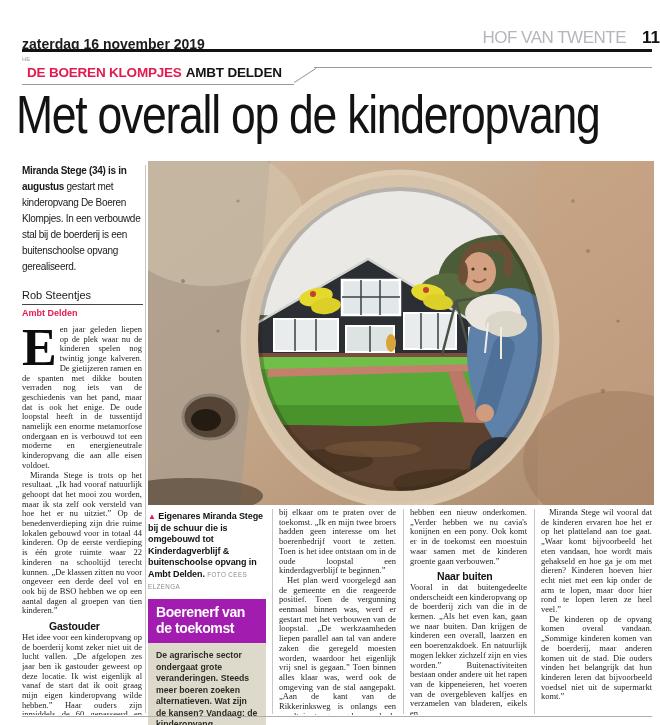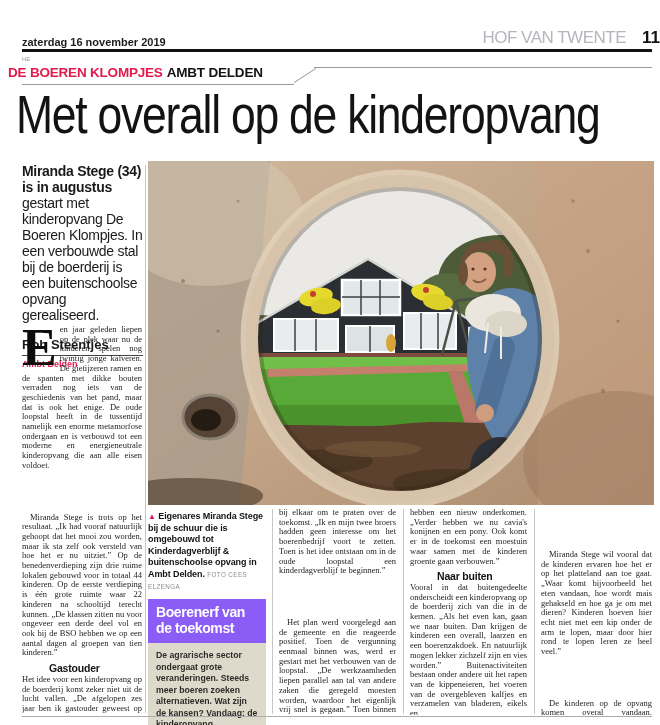--- a/index.html
+++ b/index.html
@@ -1,51 +1,51 @@
 <!DOCTYPE html>
 <html lang="nl"><head>
 <meta charset="utf-8">
 <style>
   html,body{margin:0;padding:0;background:#ffffff;}
   .page{position:relative;width:660px;height:725px;background:#ffffff;overflow:hidden;
         font-family:"Liberation Sans",sans-serif;color:#1d1d1b;}
 
   
-  .date{position:absolute;left:22px;top:36px;font-size:11px;font-weight:bold;color:#1c1c1c;letter-spacing:0;}
+  .date{position:absolute;left:22px;top:36px;font-size:14px;font-weight:bold;color:#1c1c1c;letter-spacing:0;}
   .section{position:absolute;right:34px;top:28px;font-size:17px;font-weight:normal;color:#b6b5bd;letter-spacing:-0.5px;margin-left:22px;}
   .pagenum{position:absolute;right:0;top:28px;font-size:17px;font-weight:bold;color:#121212;}
   .rule-thick{position:absolute;left:22px;top:49px;width:630px;height:3px;background:#121212;}
   .edition{position:absolute;left:22px;top:56px;font-size:6px;color:#9b9b9b;}
 
   
-  .kicker{position:absolute;left:8px;top:65px;font-size:13.5px;font-weight:bold;letter-spacing:-0.2px;white-space:nowrap;}
+  .kicker{position:absolute;left:27px;top:65px;font-size:13.5px;font-weight:bold;letter-spacing:-0.2px;white-space:nowrap;}
   .kicker .topic{color:#e31b4d;}
   .kicker .loc{color:#131313;margin-left:4px;}
   .kicker-underline{position:absolute;left:22px;top:84px;width:272px;height:1px;background:#9a9a9a;}
   .kicker-slant{position:absolute;left:292px;top:75px;width:26px;height:1px;background:#9a9a9a;transform:rotate(-33deg);}
   .kicker-topline{position:absolute;left:314px;top:67px;width:338px;height:1px;background:#9a9a9a;}
 
   
   .headline{position:absolute;left:16px;top:84px;font-size:53px;font-weight:500;color:#131313;
             letter-spacing:-1.5px;white-space:nowrap;transform:scaleX(0.84);transform-origin:0 0;}
 
   
   .introcol{position:absolute;left:22px;top:163px;width:121px;}
-  .intro{font-size:14px;line-height:16px;letter-spacing:-0.3px;color:#1a1a1a;}
+  .intro{font-size:10px;line-height:16px;letter-spacing:-0.3px;color:#1a1a1a;}
   .intro b{font-weight:bold;}
   .byline{margin-top:14px;}
-  .byline .author{font-size:13px;font-weight:bold;color:#1a1a1a;}
+  .byline .author{font-size:11px;font-weight:normal;color:#1a1a1a;}
   .byline .b-rule{height:1px;background:#444;margin:3px 0 3px 0;}
   .byline .place{font-size:9px;font-weight:bold;color:#e31b4d;}
 
   
   .bodycol{position:absolute;font-family:"Liberation Serif",serif;font-size:8.5px;line-height:9.7px;
            text-align:justify;color:#1d1d1b;width:117px;overflow:hidden;}
   .bodycol p{margin:0;}
-  .bodycol p.indent{text-indent:8px;margin-top:42px;}
+  .bodycol p.indent{text-indent:8px;}
   .col1{left:22px;top:325px;height:390px;width:120px;}
   .col3{left:279px;top:508px;height:207px;}
   .col4{left:410px;top:508px;height:207px;}
   .col5{left:541px;top:508px;height:207px;width:111px;}
   .subhead{font-family:"Liberation Sans",sans-serif;font-size:10.5px;font-weight:bold;
            letter-spacing:-0.2px;margin:6px 0 1px 0;text-align:left;color:#131313;padding-left:27px;}
   .dropcap{float:left;font-family:"Liberation Serif",serif;font-weight:bold;font-size:52px;
            line-height:40px;padding:3px 3px 0 0;color:#0d0d0d;}
 
   
@@ -60,21 +60,21 @@
   .photo{position:absolute;left:148px;top:161px;width:506px;height:344px;display:block;}
 
   
   .caption{position:absolute;left:148px;top:511px;width:122px;font-size:9px;font-weight:bold;
            line-height:11.6px;color:#131313;letter-spacing:-0.1px;}
   .caption .marker{color:#e31b4d;font-size:8px;}
   .caption .credit{font-weight:normal;font-size:6.3px;color:#8c8c8c;letter-spacing:0.4px;}
 
   
   .infobox{position:absolute;left:148px;top:599px;width:118px;}
-  .infobox .ib-title{background:#8b5cf6;color:#ffffff;font-size:14px;font-weight:bold;
+  .infobox .ib-title{background:#a21caf;color:#ffffff;font-size:14px;font-weight:bold;
                      line-height:15.5px;letter-spacing:-0.4px;padding:6px 8px 7px 8px;}
   .infobox .ib-body{background:#dedacb;color:#2b2b28;font-size:8.7px;font-weight:bold;
                     line-height:11.5px;padding:7px 8px 8px 8px;}
 </style>
 </head>
 <body>
 
 <div class="page">
 
   <div class="date">zaterdag 16 november 2019</div>

